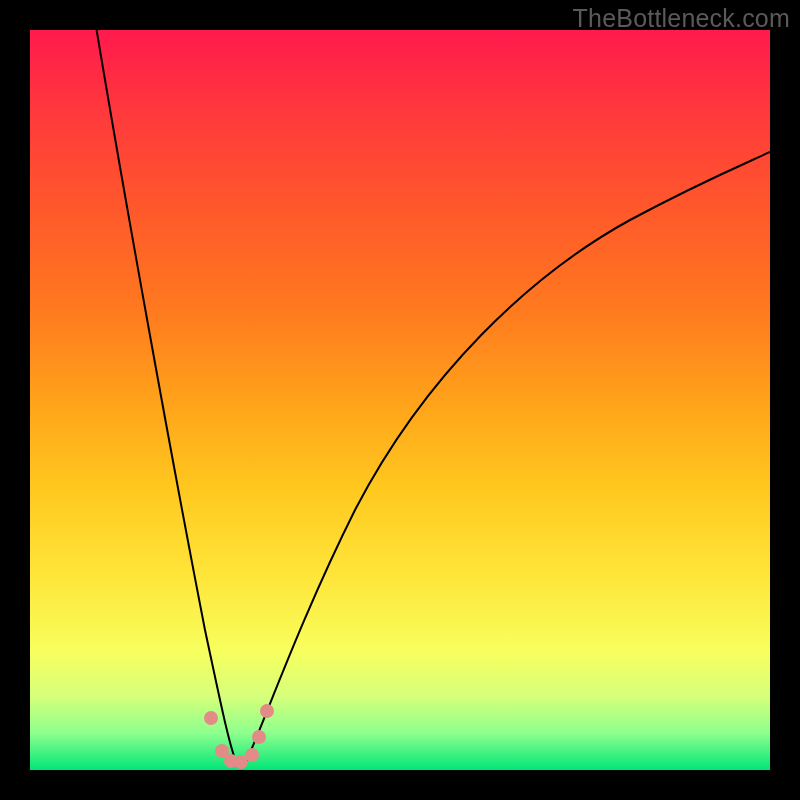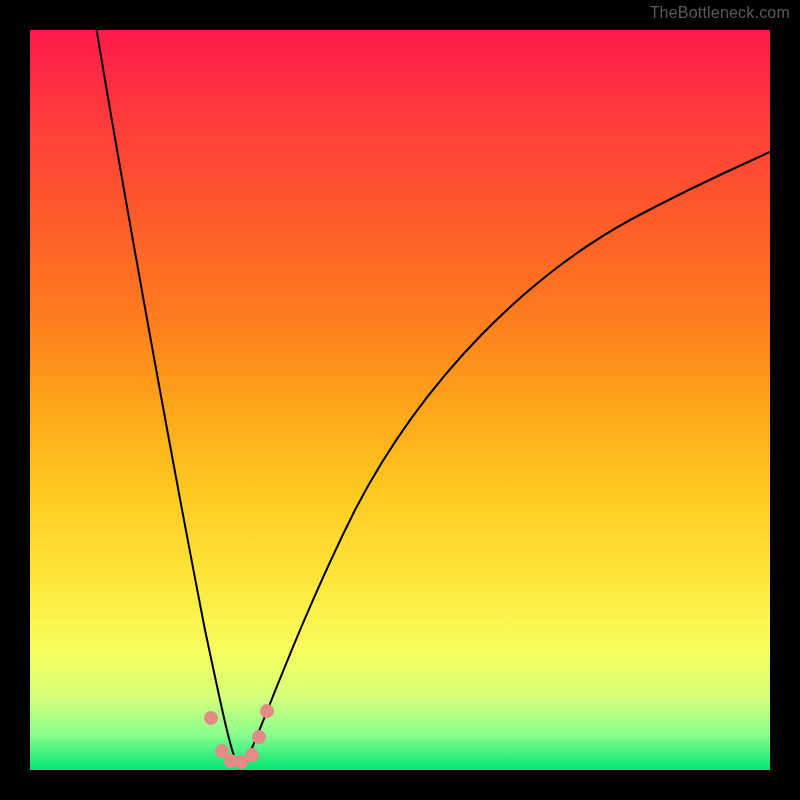--- a/index.html
+++ b/index.html
@@ -29,21 +29,21 @@
       #d6ff7a 90%,
       #8eff8e 95%,
       #00e676 100%
     );
   }
   .watermark {
     position: absolute;
     top: 4px;
     right: 10px;
     font-family: Arial, Helvetica, sans-serif;
-    font-size: 16px;
+    font-size: 25px;
     color: #5a5a5a;
     letter-spacing: 0.2px;
     user-select: none;
   }
   svg.curve {
     position: absolute;
     inset: 0;
     width: 100%;
     height: 100%;
   }

